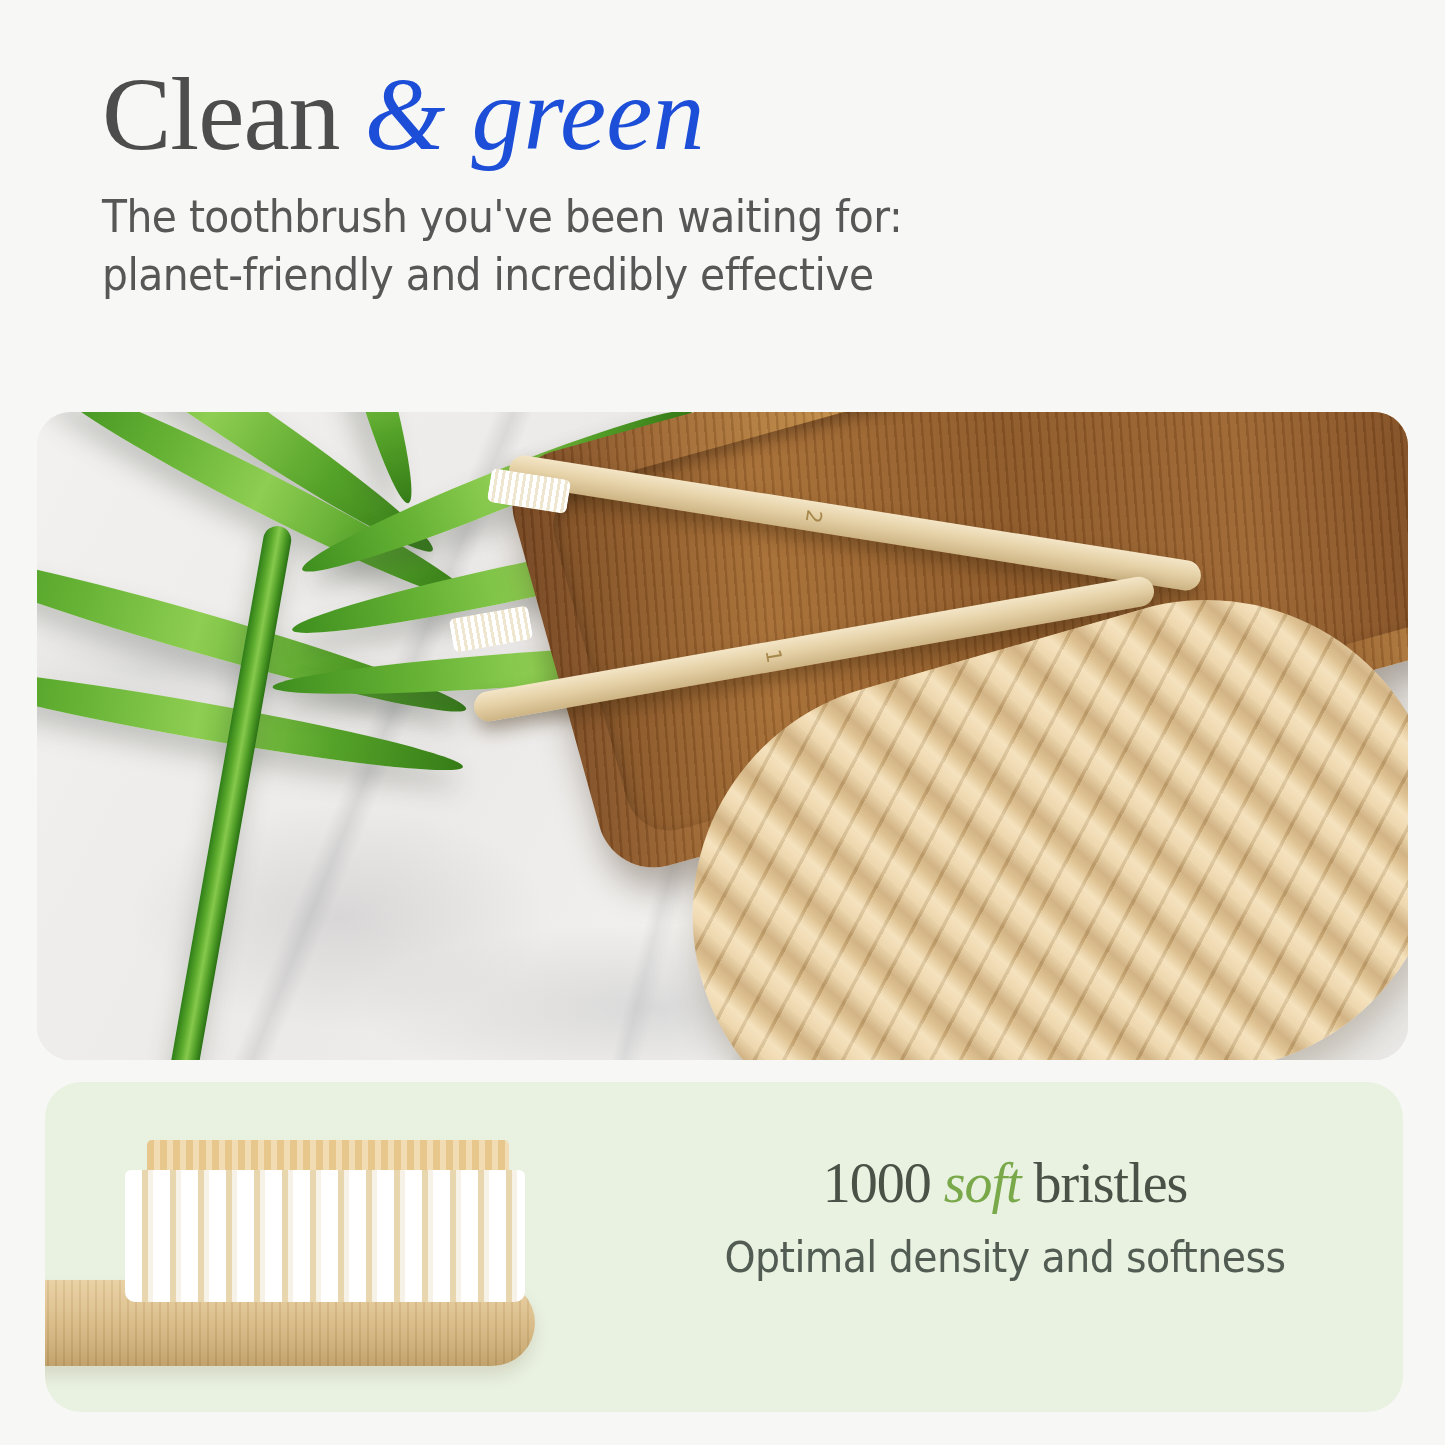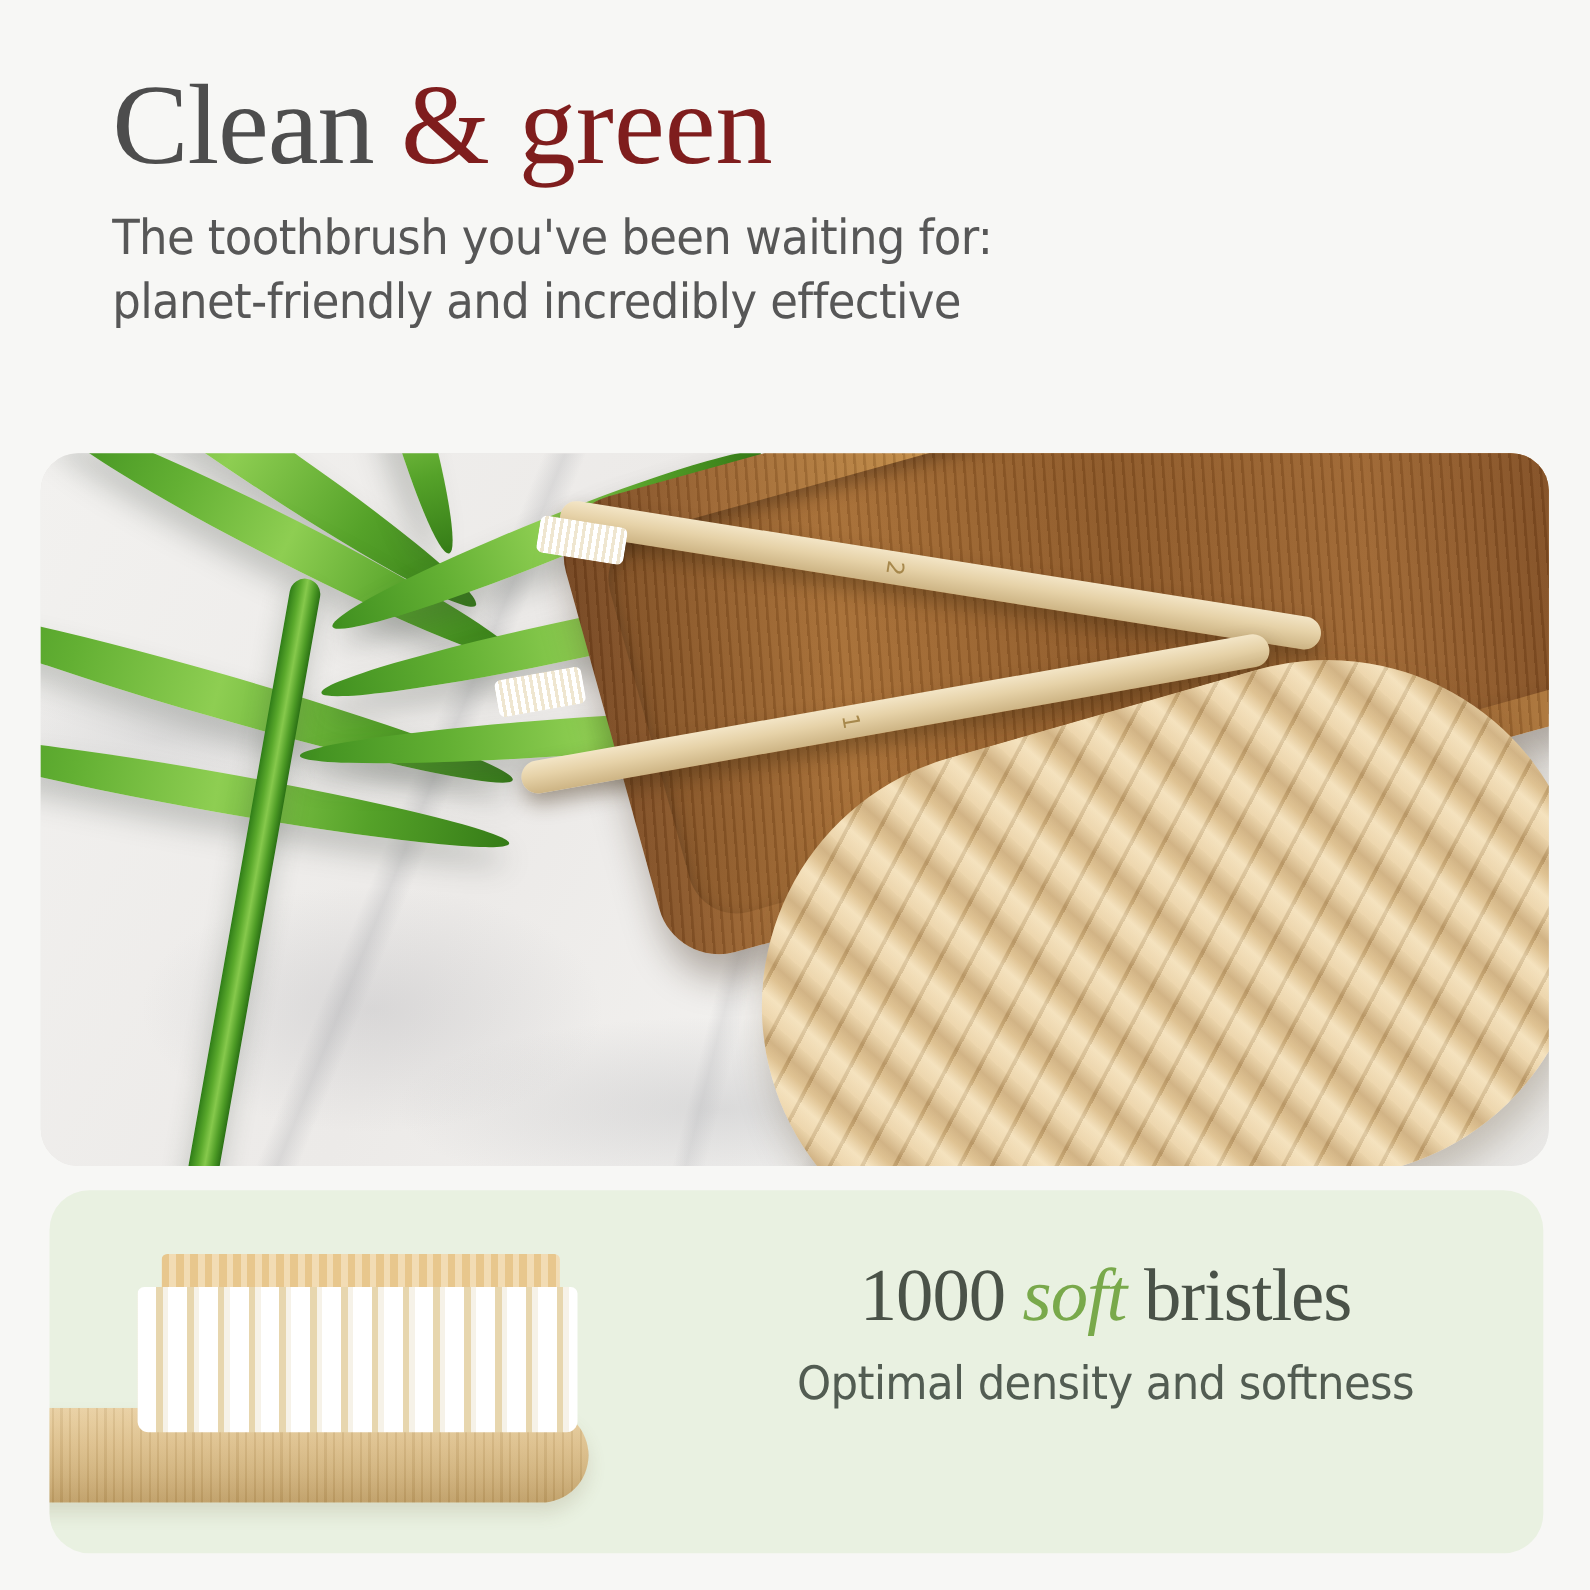--- a/index.html
+++ b/index.html
@@ -26,21 +26,22 @@
     margin: 0;
     font-family: "Liberation Serif", serif;
     font-size: 104px;
     line-height: 1.08;
     font-weight: 400;
     letter-spacing: -1px;
     color: #4d4d4d;
     white-space: nowrap;
   }
   .headline .accent {
-    color: #7f1d1d;
+    color: #1d4ed8;
+    font-style: italic;
     letter-spacing: 0px;
   }
   .subhead {
     margin: 18px 0 0 0;
     font-family: "DejaVu Sans", sans-serif;
     font-size: 44px;
     line-height: 1.32;
     font-weight: 400;
     color: #575757;
     letter-spacing: -0.6px;
@@ -230,23 +231,23 @@
   }
 
   .feature-text {
     position: absolute;
     left: 580px;
     top: 56px;
     width: 760px;
     text-align: center;
   }
   .feature-title {
-    margin: 4px;
+    margin: 16px;
     font-family: "Liberation Serif", serif;
-    font-size: 68px;
+    font-size: 56px;
     font-weight: 400;
     line-height: 1.05;
     color: #4a5248;
     letter-spacing: -1px;
     white-space: nowrap;
   }
   .feature-title .accent {
     color: #79a94b;
     font-style: italic;
   }

